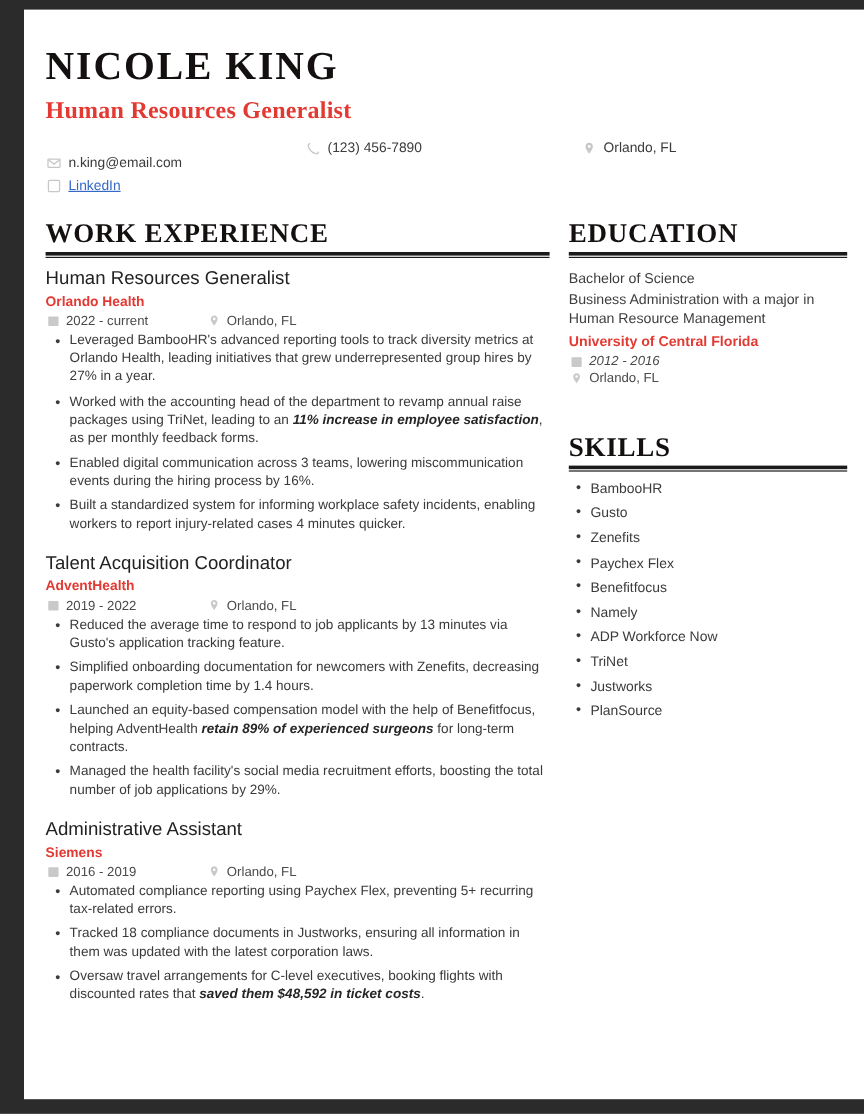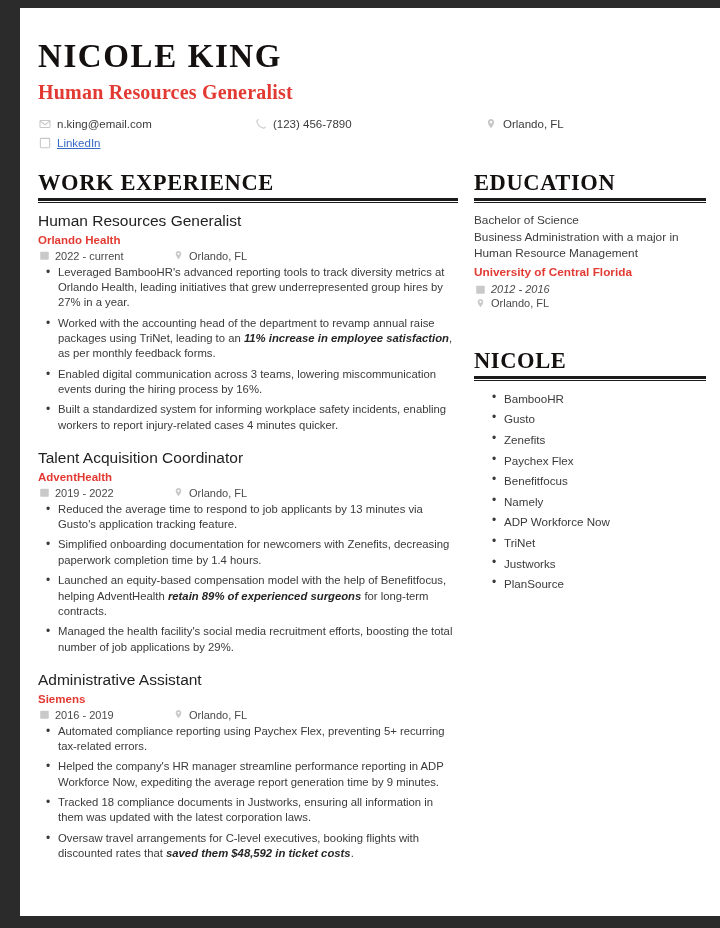--- a/index.html
+++ b/index.html
@@ -68,21 +68,21 @@
   .c-item .ico {
     width: 13px;
     height: 13px;
     margin-right: 6px;
     flex: 0 0 13px;
     display: flex;
     align-items: center;
     justify-content: center;
     color: #c7c7c7;
   }
-  .c-email { width: 216px; }
+  .c-email { width: 216px; margin-top: 12px; }
   .c-phone { width: 230px; }
   .link-blue {
     color: #3569c4;
     text-decoration: underline;
     font-size: 11.5px;
   }
 
   
   .cols {
     display: flex;
@@ -179,21 +179,21 @@
     font-size: 11.8px;
     font-weight: bold;
     color: #e23a33;
     margin-top: 3px;
   }
 
   
   .skills-head-wrap { margin-top: 40px; }
   ul.skills {
     list-style: none;
-    margin: 12px;
+    margin: 0;
     padding: 0;
   }
   ul.skills > li {
     position: relative;
     padding-left: 18px;
     font-size: 11.6px;
     line-height: 1.0;
     color: #3a3a3a;
     margin-bottom: 9px;
   }
@@ -344,21 +344,20 @@
                 <span class="ico">
                   <svg width="11" height="11" viewBox="0 0 16 16" fill="currentColor">
                       <path d="M8 1.4c-2.3 0-4.1 1.8-4.1 4.1 0 3 4.1 8 4.1 8s4.1-5 4.1-8c0-2.3-1.8-4.1-4.1-4.1zm0 5.7a1.6 1.6 0 1 1 0-3.2 1.6 1.6 0 0 1 0 3.2z"></path>
                     </svg>
                 </span>
                 <span>Orlando, FL</span>
               </div>
             </div>
             <ul class="bullets">
               <li><span>Automated compliance reporting using Paychex Flex, preventing 5+ recurring tax-related errors.</span><span class="em"></span><span></span></li>
-              <li><span>Helped the company's HR manager streamline performance reporting in ADP Workforce Now, expediting the average report generation time by 9 minutes.</span><span class="em"></span><span></span></li>
               <li><span>Tracked 18 compliance documents in Justworks, ensuring all information in them was updated with the latest corporation laws.</span><span class="em"></span><span></span></li>
               <li><span>Oversaw travel arrangements for C-level executives, booking flights with discounted rates that </span><span class="em">saved them $48,592 in ticket costs</span><span>.</span></li>
             </ul>
           </div>
 
         </div>
       </div>
 
       <div class="col-gap"></div>
 
@@ -386,21 +385,21 @@
                 <svg width="11" height="11" viewBox="0 0 16 16" fill="currentColor">
                     <path d="M8 1.4c-2.3 0-4.1 1.8-4.1 4.1 0 3 4.1 8 4.1 8s4.1-5 4.1-8c0-2.3-1.8-4.1-4.1-4.1zm0 5.7a1.6 1.6 0 1 1 0-3.2 1.6 1.6 0 0 1 0 3.2z"></path>
                   </svg>
               </span>
               <span>Orlando, FL</span>
             </div>
           </div>
         </div>
 
         <div class="skills-head-wrap">
-          <h2 class="sec-head">NICOLE</h2>
+          <h2 class="sec-head">SKILLS</h2>
           <div class="sec-rule"></div>
           <ul class="skills">
             <li>BambooHR</li>
             <li>Gusto</li>
             <li>Zenefits</li>
             <li>Paychex Flex</li>
             <li>Benefitfocus</li>
             <li>Namely</li>
             <li>ADP Workforce Now</li>
             <li>TriNet</li>

